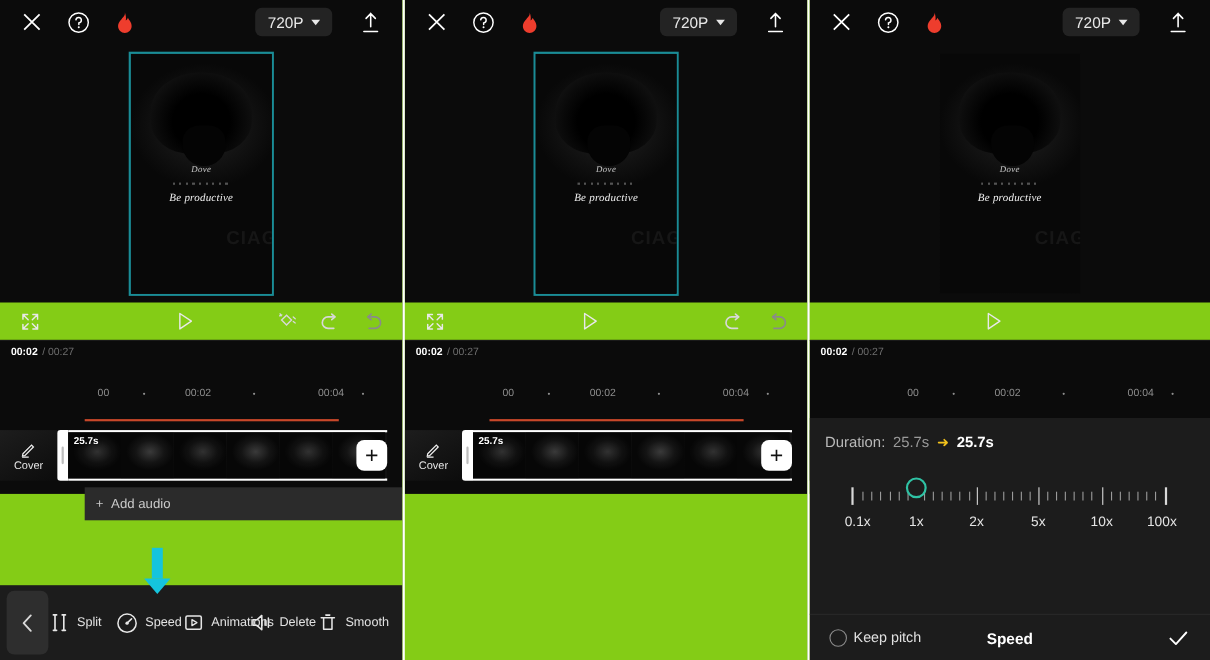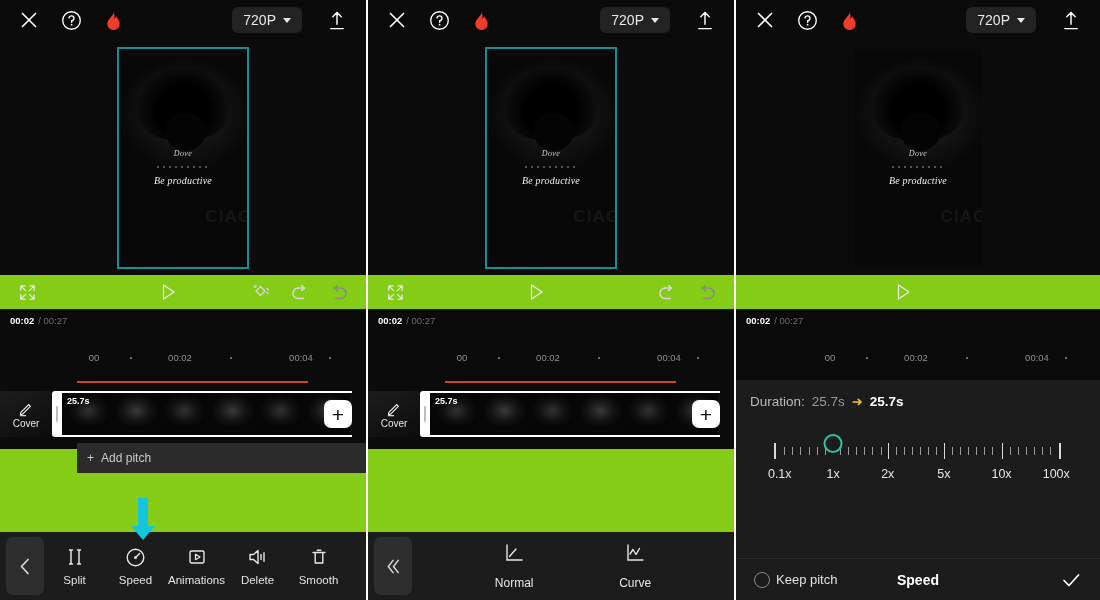--- a/index.html
+++ b/index.html
@@ -93,21 +93,21 @@
   .arrow .shaft { width:10px; height:28px; background:#15c4dd; margin:0 auto; }
   .arrow .head  { width:0;height:0;margin:0 auto;
                   border-left:12px solid transparent;border-right:12px solid transparent;border-top:14px solid #15c4dd; }
 
   
   .toolbar { position:absolute; bottom:0; left:0; right:0; height:68px; background:#1c1c1c;
              display:flex; align-items:center; }
   .backbtn { width:38px; height:58px; margin-left:6px; background:#2e2e2e; border-radius:7px;
              display:flex;align-items:center;justify-content:center; color:#d8d8d8; font-size:19px; flex:0 0 auto; }
   .tools { display:flex; align-items:center; flex:1 1 auto; }
-  .tool { width:61px; flex:0 0 auto; display:flex; flex-direction:column; align-items:center; gap:6px; }
+  .tool { width:61px; flex:0 0 auto; display:flex; flex-direction:row; align-items:center; gap:6px; }
   .tool .ic { height:22px; display:flex; align-items:center; justify-content:center; }
   .tool .lb { font-size:11.5px; color:#e2e2e2; white-space:nowrap; }
 
   .tools2 { display:flex; align-items:center; flex:1 1 auto; justify-content:space-around; padding:0 40px; }
   .tool2 { display:flex; flex-direction:column; align-items:center; gap:8px; }
   .tool2 .lb { font-size:12px; color:#e6e6e6; }
 
   
   .speed-panel { position:absolute; left:0; right:0; bottom:0; height:220px; background:#1c1c1c; z-index:50; }
   .dur { padding:14px 0 0 14px; font-size:13.5px; color:#b9b9b9; display:flex; align-items:center; gap:7px; }
@@ -254,21 +254,21 @@
             <div class="frame"></div>
             <div class="frame"></div>
             <div class="frame"></div>
             <div class="frame"></div>
           </div>
           <div class="addbtn" style="left:324px; top:9px;">+</div>
         </div>
 
         <div class="audio-row" style="top:112px; left:77px; right:0;">
           <span>+</span>
-          <span>Add pitch</span>
+          <span>Add audio</span>
         </div>
       </div>
 
     </div>
 
     <div class="arrow" style="left:131px; top:498px;">
       <div class="shaft"></div>
         <div class="head"></div>
     </div>
 
@@ -442,47 +442,20 @@
             <div class="frame"></div>
             <div class="frame"></div>
             <div class="frame"></div>
           </div>
           <div class="addbtn" style="left:324px; top:9px;">+</div>
         </div>
       </div>
 
     </div>
 
-    <div class="toolbar">
-      <div class="backbtn">
-        <svg width="17" height="17" viewBox="0 0 18 18">
-            <path d="M8.5 2.5 L3.5 9 L8.5 15.5 M14 2.5 L9 9 L14 15.5" stroke="#d8d8d8" stroke-width="1.6" fill="none" stroke-linecap="round" stroke-linejoin="round"></path>
-          </svg>
-      </div>
-      <div class="tools2">
-        <div class="tool2">
-          <span class="ic">
-            <svg width="22" height="22" viewBox="0 0 22 22">
-                <path d="M4 3 V18 H19" stroke="#e6e6e6" stroke-width="1.4" fill="none" stroke-linecap="round"></path>
-                <path d="M6.5 14.5 L13 7" stroke="#e6e6e6" stroke-width="1.4" stroke-linecap="round"></path>
-              </svg>
-          </span>
-          <span class="lb">Normal</span>
-        </div>
-        <div class="tool2">
-          <span class="ic">
-            <svg width="22" height="22" viewBox="0 0 22 22">
-                <path d="M4 3 V18 H19" stroke="#e6e6e6" stroke-width="1.4" fill="none" stroke-linecap="round"></path>
-                <path d="M6 12 L9 7.5 L12 12.5 L15.5 6.5" stroke="#e6e6e6" stroke-width="1.4" fill="none" stroke-linecap="round" stroke-linejoin="round"></path>
-              </svg>
-          </span>
-          <span class="lb">Curve</span>
-        </div>
-      </div>
-    </div>
   </div>
 
   <div class="panel p3">
 
     <div class="topbar">
       <div class="tb-icon">
         <svg width="20" height="20" viewBox="0 0 20 20">
             <path d="M3 3 L17 17 M17 3 L3 17" stroke="#fff" stroke-width="1.6" fill="none"></path>
           </svg>
       </div>

